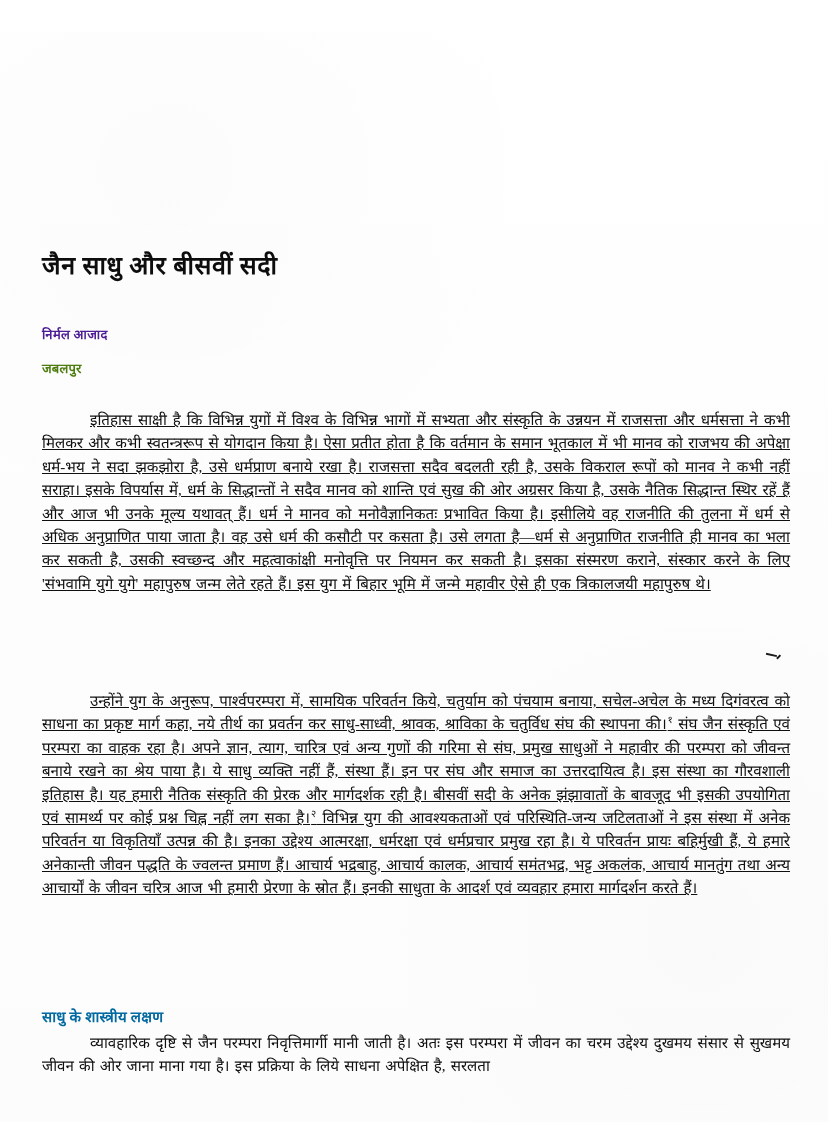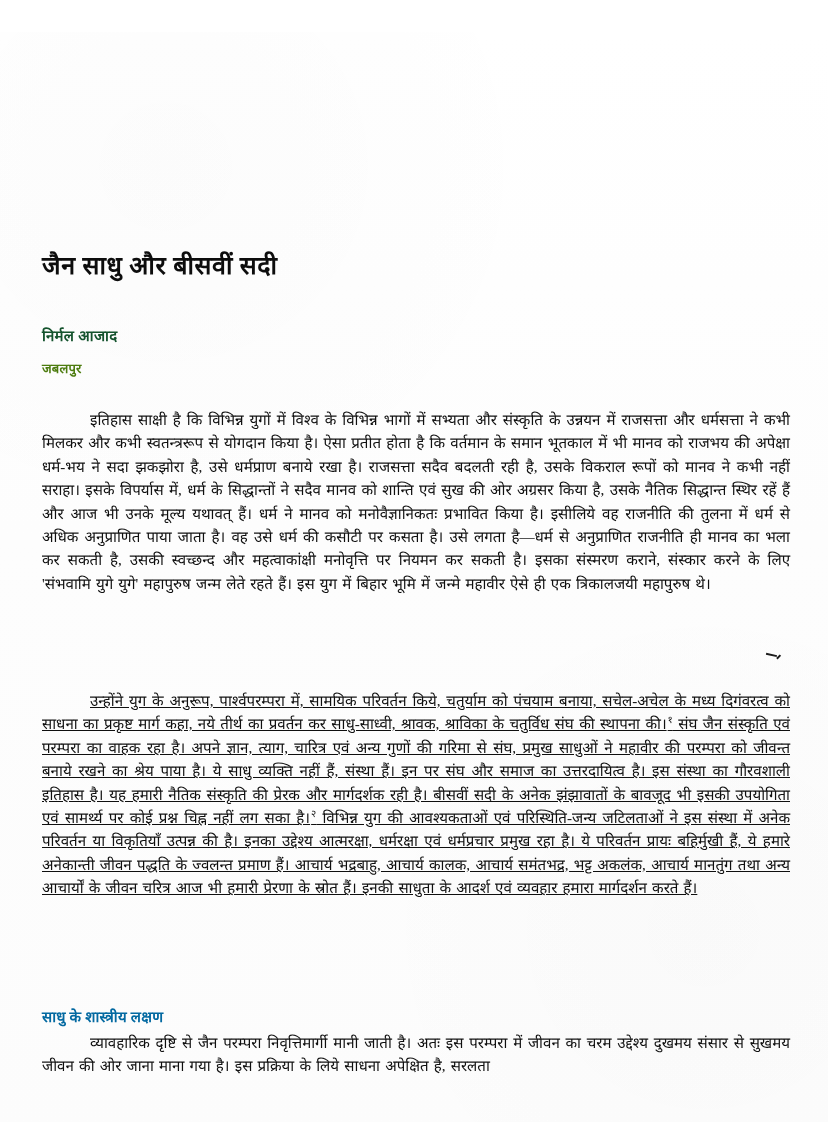--- a/index.html
+++ b/index.html
@@ -45,23 +45,23 @@
     font-weight: bold;
     letter-spacing: 0.6px;
     color: #0d0d0d;
     white-space: nowrap;
   }
 
   .author-name {
     position: absolute;
     left: 42px;
     top: 293px;
-    font-size: 15px;
-    font-weight: bold;
-    color: #14532d;
+    font-size: 13px;
+    font-weight: bold;
+    color: #4c1d95;
     letter-spacing: 0.3px;
   }
 
   .author-city {
     position: absolute;
     left: 42px;
     top: 327px;
     font-size: 13px;
     font-weight: bold;
     color: #4d7c0f;
@@ -73,21 +73,21 @@
     left: 42px;
     width: 748px;
     color: #0f0f0f;
     font-size: 15.1px;
     line-height: 23.4px;
     text-align: justify;
     text-justify: inter-word;
     word-spacing: 1.4px;
   }
 
-  .para-1 { top: 377px; }
+  .para-1 { top: 377px; text-decoration: underline; }
   .para-2 { top: 658px; text-decoration: underline; }
   .para-3 { top: 1000px; }
 
   .body-block p {
     margin: 0;
     text-indent: 48px;
   }
 
   .subheading {
     position: absolute;

